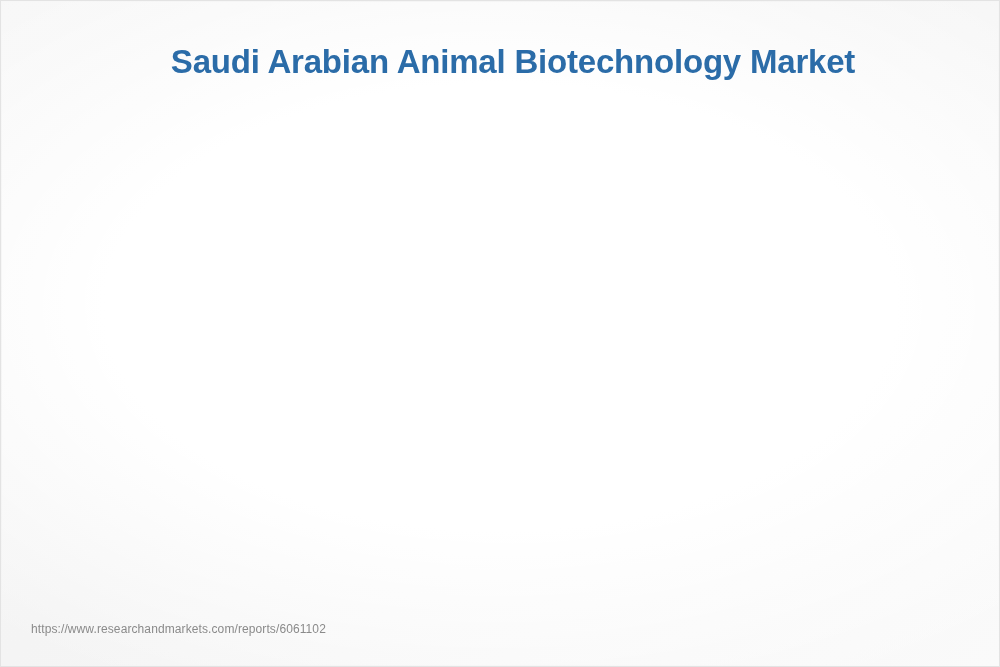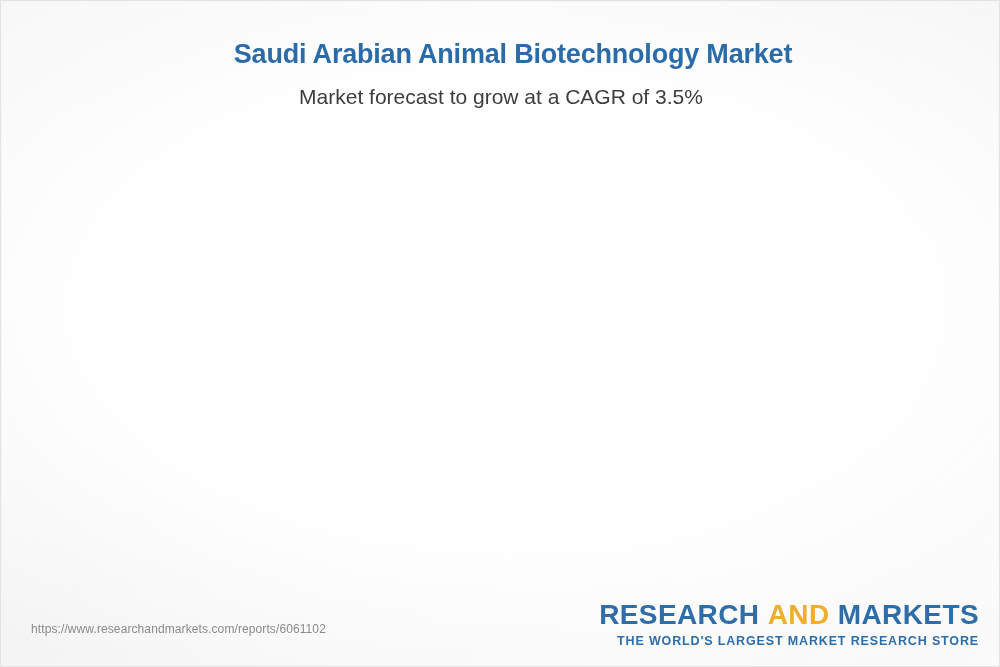--- a/index.html
+++ b/index.html
@@ -37,26 +37,26 @@
 
   
   .header {
     position: absolute;
     left: 0;
     top: 36px;
     width: 1000px;
     text-align: center;
   }
   .chart-title {
-    font-size: 27px;
+    font-size: 33px;
     font-weight: bold;
     color: #2b6ca8;
     letter-spacing: -0.2px;
     line-height: 34px;
-    margin: 0;
+    margin: 8px;
     padding-left: 24px;
   }
   .chart-subtitle {
     font-size: 21px;
     font-weight: normal;
     color: #3d3d3d;
     line-height: 28px;
     margin: 12px 0 0 0;
   }
 
@@ -109,21 +109,20 @@
   }
 </style>
 </head>
 <body>
 
 <div class="canvas">
   <div class="plate"></div>
 
   <div class="header">
     <div class="chart-title">Saudi Arabian Animal Biotechnology Market</div>
-    <div class="chart-subtitle">Market forecast to grow at a CAGR of 3.5%</div>
   </div>
 
   <div class="plot">
 
     <div class="bar-group">
 
       
 
       
 
@@ -156,19 +155,13 @@
 
       
 
       
     </div>
 
   </div>
 
   <div class="footer-url">https://www.researchandmarkets.com/reports/6061102</div>
 
-  <div class="logo">
-    <div class="logo-main">
-      <span class="logo-word-blue">RESEARCH</span><span>&nbsp;</span><span class="logo-word-amber">AND</span><span>&nbsp;</span><span class="logo-word-blue">MARKETS</span>
-    </div>
-    <div class="logo-tagline">THE WORLD'S LARGEST MARKET RESEARCH STORE</div>
-  </div>
 </div>
 
 </body></html>

